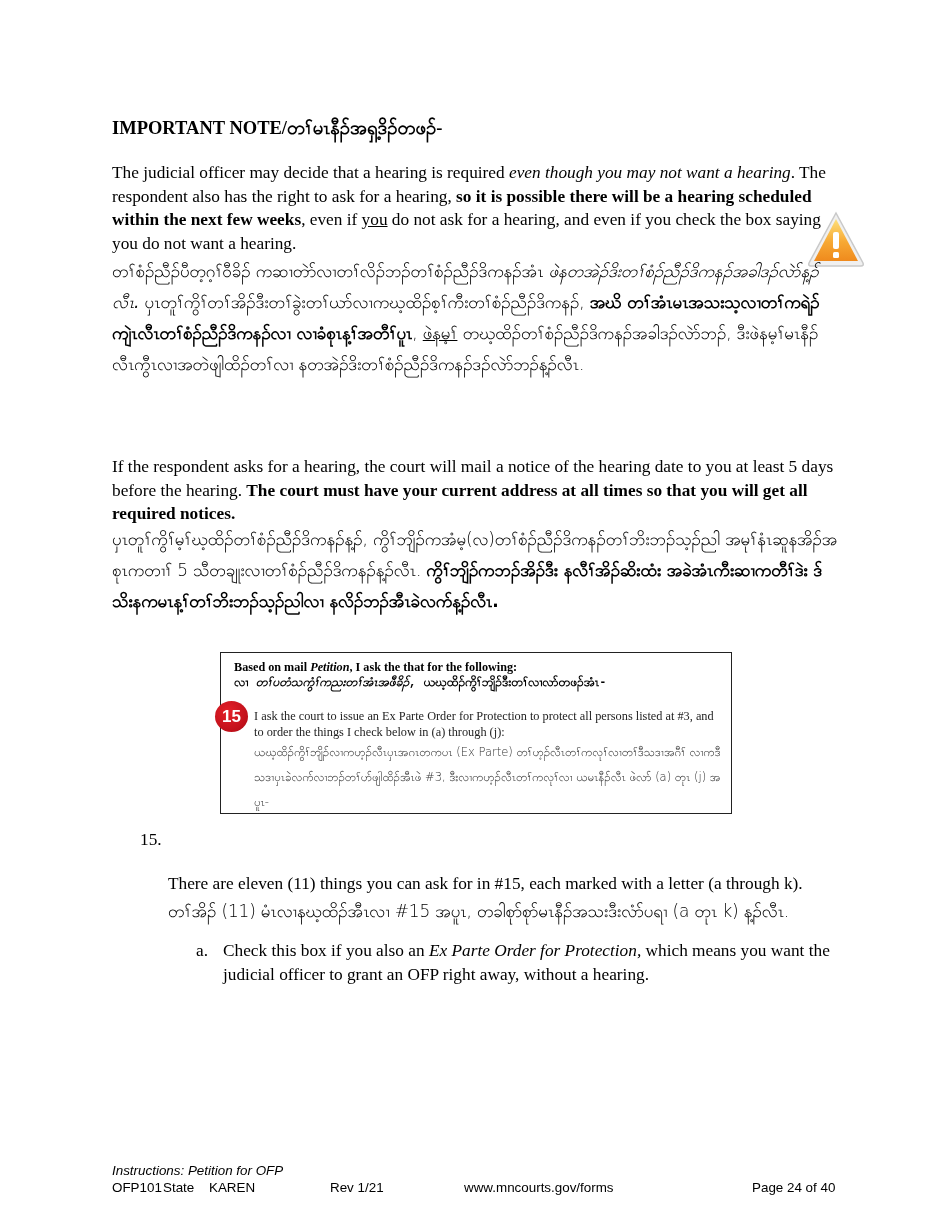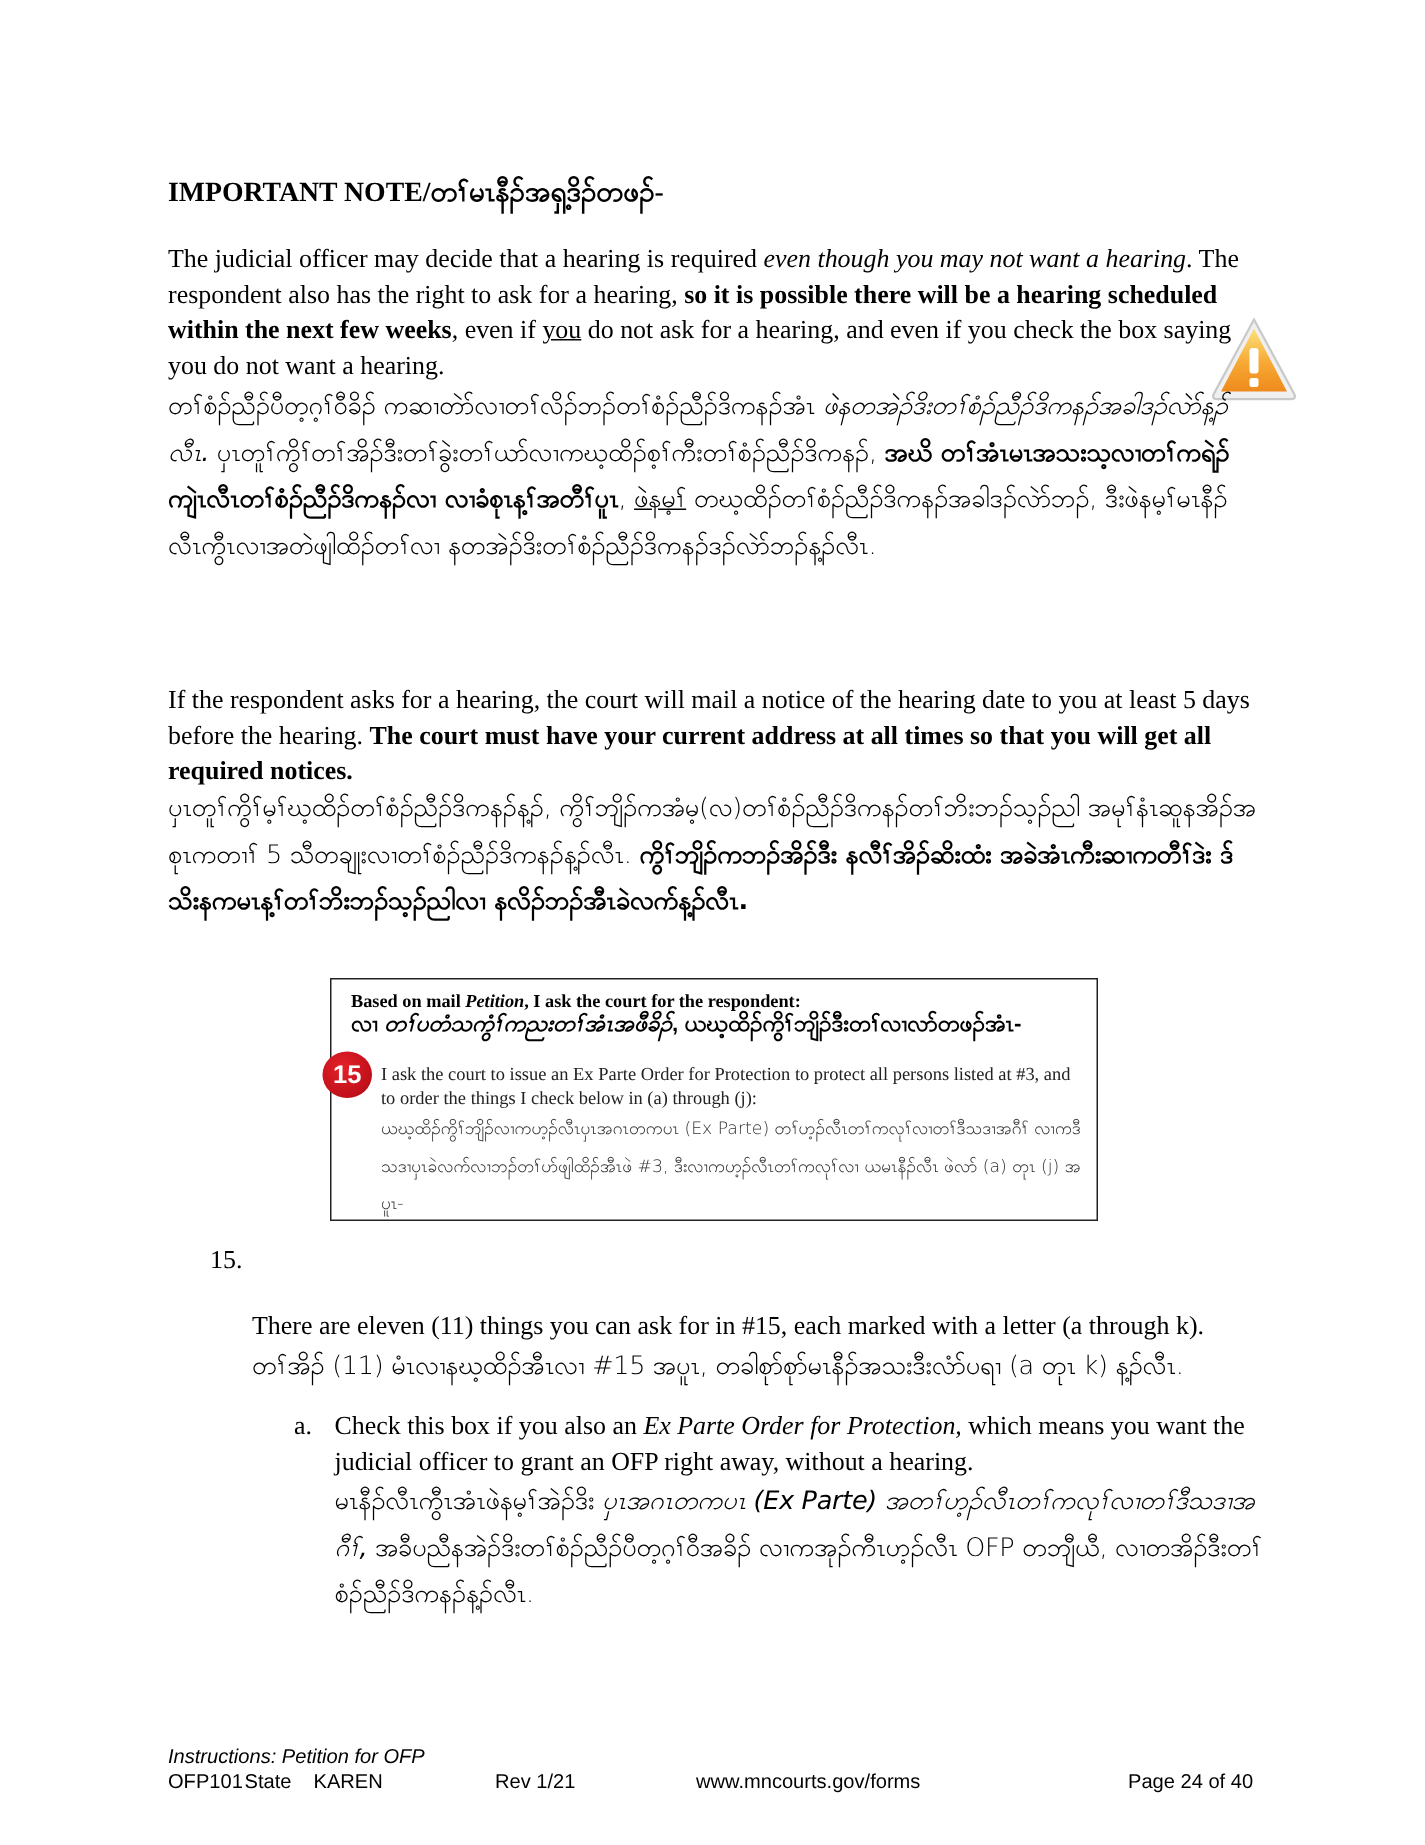--- a/index.html
+++ b/index.html
@@ -13,21 +13,21 @@
     .title { position: absolute; left: 112px; top: 116px; font-size: 18.5px; font-weight: bold; }
     b { font-weight: bold; }
     i { font-style: italic; }
     u { text-decoration: underline; }
 
     .warn { position: absolute; left: 806px; top: 210px; width: 60px; height: 58px; }
 
     .boxed { position: absolute; left: 220px; top: 652px; width: 510px; height: 160px;
              border: 1.5px solid #222; background: #fff; }
     .boxed .hdr { position: absolute; left: 13px; top: 6px; font-size: 12.2px; line-height: 16px; font-weight: bold; }
-    .boxed .hdr .my2 { font-family: Liberation Sans, sans-serif; font-size: 15px; }
+    .boxed .hdr .my2 { font-family: Liberation Mono, monospace; font-size: 12px; }
     .boxed .body { position: absolute; left: 33px; top: 55px; width: 470px; font-size: 12.3px; line-height: 16px; color: #222; }
     .boxed .body .my3 { font-family: "DejaVu Sans", sans-serif; font-size: 11.5px; line-height: 25px; color: #333; font-weight: 300; }
     .badge { position: absolute; left: 215px; top: 701px; width: 33px; height: 31px; border-radius: 50%;
              background: radial-gradient(circle at 40% 35%, #e5212a 0%, #c0101a 70%, #8e0a10 100%);
              color: #fff; font-family: "Liberation Sans", sans-serif; font-weight: bold; font-size: 17px;
              display: flex; align-items: center; justify-content: center; }
 
     .item15 { position: absolute; left: 140px; top: 828px; width: 710px; }
     .item15 .num { position: absolute; left: 0; top: 0; }
     .item15 .txt { position: absolute; left: 28px; top: 0; width: 680px; margin-top: 44px; }
@@ -76,21 +76,21 @@
   <div class="block en serif" style="top:455px;">
     <span>If the respondent asks for a hearing, the court will mail a notice of the hearing date to you at least 5 days before the hearing. </span><b>The court must have your current address at all times so that you will get all required notices.</b>
   </div>
 
   <div class="block my" style="top:524px; width:730px;">
     <span>ပှၤတူၢ်ကွိၢ်မ့ၢ်ဃ့ထိၣ်တၢ်စံၣ်ညီၣ်ဒိကနၣ်န့ၣ်, ကွိၢ်ဘျိၣ်ကအံမ့(လ)တၢ်စံၣ်ညီၣ်ဒိကနၣ်တၢ်ဘိးဘၣ်သ့ၣ်ညါ အမုၢ်နံၤဆူနအိၣ်အစုၤကတၢၢ် 5 သီတချုးလၢတၢ်စံၣ်ညီၣ်ဒိကနၣ်န့ၣ်လီၤ. </span><b>ကွိၢ်ဘျိၣ်ကဘၣ်အိၣ်ဒီး နလီၢ်အိၣ်ဆိးထံး အခဲအံၤကီးဆၢကတီၢ်ဒဲး ဒ်သိးနကမၤန့ၢ်တၢ်ဘိးဘၣ်သ့ၣ်ညါလၢ နလိၣ်ဘၣ်အီၤခဲလက်န့ၣ်လီၤ.</b>
   </div>
 
   <div class="boxed serif">
     <div class="hdr">
-      <div><span>Based on mail </span><i>Petition</i><span>, I ask the court for the respondent:</span></div>
+      <div><span>Based on mail </span><i>Petition</i><span>, I ask the that for the following:</span></div>
       <div class="my2"><span>လၢ </span><i>တၢ်ပတံသကွံၢ်ကညးတၢ်အံၤအဖီခိၣ်</i><span>, ယဃ့ထိၣ်ကွိၢ်ဘျိၣ်ဒီးတၢ်လၢလာ်တဖၣ်အံၤ-</span></div>
     </div>
     <div class="body">
       <div>I ask the court to issue an Ex Parte Order for Protection to protect all persons listed at #3, and to order the things I check below in (a) through (j):</div>
       <div class="my3">ယဃ့ထိၣ်ကွိၢ်ဘျိၣ်လၢကဟ့ၣ်လီၤပှၤအဂၤတကပၤ (Ex Parte) တၢ်ဟ့ၣ်လီၤတၢ်ကလုၢ်လၢတၢ်ဒီသဒၢအဂီၢ် လၢကဒီသဒၢပှၤခဲလက်လၢဘၣ်တၢ်ဟ်ဖျါထိၣ်အီၤဖဲ #3, ဒီးလၢကဟ့ၣ်လီၤတၢ်ကလုၢ်လၢ ယမၤနီၣ်လီၤ ဖဲလာ် (a) တုၤ (j) အပူၤ-</div>
     </div>
   </div>
   <div class="badge">15</div>
 
   <div class="item15">
@@ -98,21 +98,20 @@
     <div class="txt">
       <div class="en serif">There are eleven (11) things you can ask for in #15, each marked with a letter (a through k).</div>
       <div class="my">တၢ်အိၣ် (11) မံၤလၢနဃ့ထိၣ်အီၤလၢ #15 အပူၤ, တခါစုာ်စုာ်မၤနီၣ်အသးဒီးလံာ်ပရၢ (a တုၤ k) န့ၣ်လီၤ.</div>
     </div>
   </div>
 
   <div class="itemA">
     <div class="num en serif">a.</div>
     <div class="txt">
       <div class="en serif"><span>Check this box if you also an </span><i>Ex Parte Order for Protection,</i><span> which means you want the judicial officer to grant an OFP right away, without a hearing.</span></div>
-      <div class="my"><span>မၤနီၣ်လီၤကွီၤအံၤဖဲနမ့ၢ်အဲၣ်ဒိး </span><i>ပှၤအဂၤတကပၤ (Ex Parte) အတၢ်ဟ့ၣ်လီၤတၢ်ကလုၢ်လၢတၢ်ဒီသဒၢအဂီၢ်,</i><span> အခီပညီနအဲၣ်ဒိးတၢ်စံၣ်ညီၣ်ပီတ့ဂ့ၢ်ဝီအခိၣ် လၢကအုၣ်ကီၤဟ့ၣ်လီၤ OFP တဘျီယီ, လၢတအိၣ်ဒီးတၢ်စံၣ်ညီၣ်ဒိကနၣ်န့ၣ်လီၤ.</span></div>
     </div>
   </div>
 
   <div class="footer">
     <div class="l1">Instructions: Petition for OFP</div>
     <div class="row">
       <span style="left:0;">OFP101</span>
       <span style="left:51px;">State</span>
       <span style="left:97px;">KAREN</span>
       <span style="left:218px;">Rev 1/21</span>

